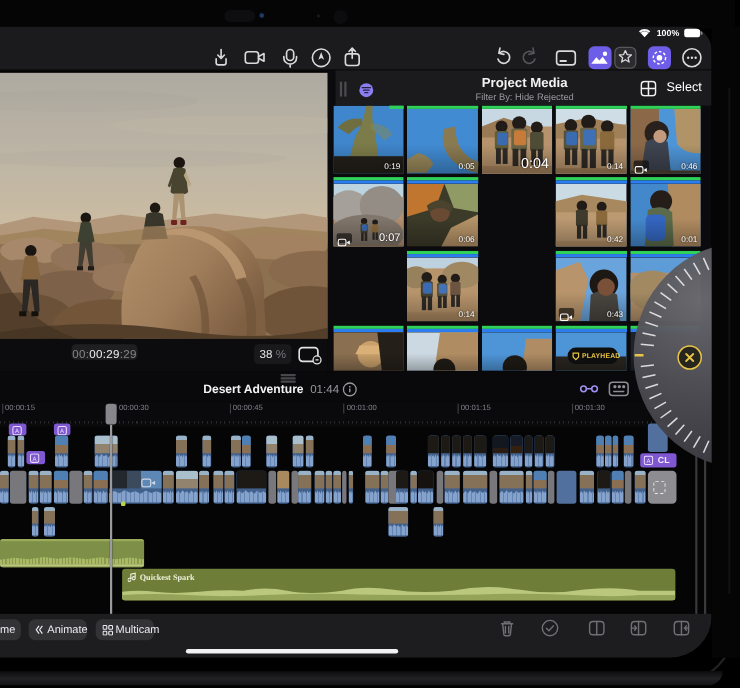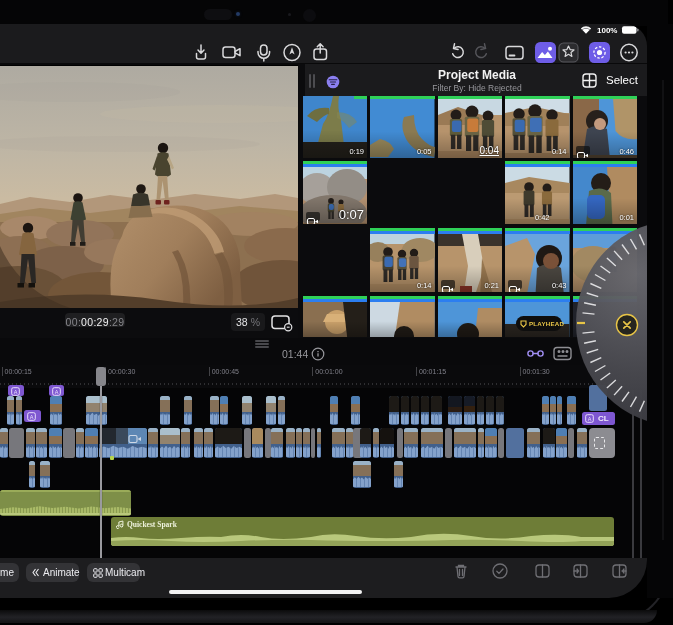--- a/index.html
+++ b/index.html
@@ -199,21 +199,21 @@
             <rect x="28.0" y="36.2" width="5.2" height="16.8" fill="#2e2a26"></rect>
             <rect x="35.2" y="36.2" width="5.2" height="16.8" fill="#2e2a26"></rect>
             <rect x="29.2" y="19.4" width="11.200000000000001" height="13.600000000000001" rx="2" fill="#c77b3a"></rect>
             <circle cx="50" cy="17" r="5.44" fill="#221c18"></circle>
             <rect x="43.88" y="21.08" width="12.24" height="17.0" rx="1.5" fill="#4f4c36"></rect>
             <rect x="44.9" y="36.72" width="4.42" height="14.28" fill="#2e2a26"></rect>
             <rect x="51.02" y="36.72" width="4.42" height="14.28" fill="#2e2a26"></rect>
             <rect y="52" width="64.5" height="18" fill="#a5825c"></rect>
           </svg>
           <div class="abs" style="left:0;top:3px;width:64.5px;height:59px;background:linear-gradient(180deg,rgba(0,0,0,0) 55%,rgba(0,0,0,0.28));"></div>
-          <div class="abs" style="right:3px;bottom:2px;color:#fff;font-size:10px;text-shadow:0 0 2px #000;text-decoration:underline;">0:04</div>
+          <div class="abs" style="right:3px;bottom:2px;color:#fff;font-size:13px;text-shadow:0 0 2px #000;">0:04</div>
         </div>
 <div class="abs" style="left:505px;top:96px;width:64.5px;height:62px;overflow:hidden;">
           <div class="abs" style="left:0;top:0px;width:64.5px;height:3px;background:#2fd158;"></div>
           <svg class="abs" style="left:0;top:3px" width="64.5" height="59" viewBox="0 0 64.5 59">
             <rect width="64.5" height="70" fill="#cfdde6"></rect>
             <rect y="14" width="64.5" height="70" fill="#b6936c"></rect>
             <path d="M0 14 l30 -6 34 7 v12 h-64Z" fill="#a08059"></path>
             <circle cx="14" cy="15" r="5.76" fill="#221c18"></circle>
             <rect x="7.5200000000000005" y="19.32" width="12.959999999999999" height="18.0" rx="1.5" fill="#54503a"></rect>
             <rect x="8.600000000000001" y="35.879999999999995" width="4.68" height="15.12" fill="#2e2a26"></rect>
@@ -269,41 +269,55 @@
             <rect x="35.12" y="36.92" width="5.76" height="8.0" rx="1.5" fill="#8a6a3c"></rect>
             <rect x="35.6" y="44.28" width="2.08" height="6.72" fill="#2e2a26"></rect>
             <rect x="38.48" y="44.28" width="2.08" height="6.72" fill="#2e2a26"></rect>
             <rect y="56" width="64.5" height="14" fill="#9a7a58"></rect>
           </svg>
           <div class="abs" style="left:0;top:6px;width:64.5px;height:57px;background:linear-gradient(180deg,rgba(0,0,0,0) 55%,rgba(0,0,0,0.28));"></div>
           <div class="abs" style="left:3px;bottom:3px;width:14px;height:9px;background:rgba(10,10,10,0.65);border-radius:2px;"><svg width="14" height="9" viewBox="0 0 14 9">
               <rect x="1.5" y="1.5" width="7" height="6" rx="1.5" fill="none" stroke="#fff" stroke-width="1"></rect>
               <path d="M9 4.5 l3-1.8 v3.6Z" fill="#fff"></path>
             </svg></div>
-          <div class="abs" style="right:3px;bottom:2px;color:#fff;font-size:13px;text-shadow:0 0 2px #000;">0:07</div>
+          <div class="abs" style="right:3px;bottom:2px;color:#fff;font-size:10px;text-shadow:0 0 2px #000;">0:07</div>
+        </div>
+<div class="abs" style="left:370px;top:161px;width:64.5px;height:63px;overflow:hidden;">
+          <div class="abs" style="left:0;top:0px;width:64.5px;height:3px;background:#2fd158;"></div>
+          <div class="abs" style="left:0;top:3px;width:64.5px;height:3px;background:#2c7ef0;"></div>
+          <svg class="abs" style="left:0;top:6px" width="64.5" height="57" viewBox="0 0 64.5 57">
+            <rect width="64.5" height="70" fill="#3c3a28"></rect>
+            <path d="M0 0 h34 l-8 22 -26 8Z" fill="#c0762f"></path>
+            <path d="M34 0 h30.5 v26 l-22 -4Z" fill="#8f9a64"></path>
+            <circle cx="30" cy="26" r="9" fill="#6b4a34"></circle>
+            <path d="M18 20 q12 -10 24 0 l-2 6 q-10 -8 -20 0Z" fill="#4a442e"></path>
+            <path d="M40 40 l24.5 -12 v42 h-40Z" fill="#b69468"></path>
+          </svg>
+          <div class="abs" style="left:0;top:6px;width:64.5px;height:57px;background:linear-gradient(180deg,rgba(0,0,0,0) 55%,rgba(0,0,0,0.28));"></div>
+          <div class="abs" style="right:3px;bottom:2px;color:#fff;font-size:7.5px;text-shadow:0 0 2px #000;">0:06</div>
         </div>
 <div class="abs" style="left:505px;top:161px;width:64.5px;height:63px;overflow:hidden;">
           <div class="abs" style="left:0;top:0px;width:64.5px;height:3px;background:#2fd158;"></div>
           <div class="abs" style="left:0;top:3px;width:64.5px;height:3px;background:#2c7ef0;"></div>
           <svg class="abs" style="left:0;top:6px" width="64.5" height="57" viewBox="0 0 64.5 57">
             <rect width="64.5" height="70" fill="#cbdbe4"></rect>
             <rect y="16" width="64.5" height="70" fill="#bb9a72"></rect>
             <path d="M0 16 l24 -6 40.5 6 v10 h-64.5Z" fill="#a8885f"></path>
             <circle cx="24" cy="20" r="4.8" fill="#221c18"></circle>
             <rect x="18.6" y="23.6" width="10.799999999999999" height="15.0" rx="1.5" fill="#3e3a2c"></rect>
             <rect x="19.5" y="37.4" width="3.9000000000000004" height="12.6" fill="#2e2a26"></rect>
             <rect x="24.9" y="37.4" width="3.9000000000000004" height="12.6" fill="#2e2a26"></rect>
             <circle cx="42" cy="21" r="4.48" fill="#221c18"></circle>
             <rect x="36.96" y="24.36" width="10.08" height="14.0" rx="1.5" fill="#8a6a3c"></rect>
             <rect x="37.8" y="37.239999999999995" width="3.64" height="11.76" fill="#2e2a26"></rect>
             <rect x="42.84" y="37.239999999999995" width="3.64" height="11.76" fill="#2e2a26"></rect>
             <rect y="52" width="64.5" height="18" fill="#b08d64"></rect>
           </svg>
           <div class="abs" style="left:0;top:6px;width:64.5px;height:57px;background:linear-gradient(180deg,rgba(0,0,0,0) 55%,rgba(0,0,0,0.28));"></div>
-          <div class="abs" style="right:20px;bottom:2px;color:#fff;font-size:7.5px;text-shadow:0 0 2px #000;">0:42</div>
+          <div class="abs" style="right:3px;bottom:2px;color:#fff;font-size:7.5px;text-shadow:0 0 2px #000;">0:42</div>
         </div>
 <div class="abs" style="left:572.5px;top:161px;width:64.5px;height:63px;overflow:hidden;">
           <div class="abs" style="left:0;top:0px;width:64.5px;height:3px;background:#2fd158;"></div>
           <div class="abs" style="left:0;top:3px;width:64.5px;height:3px;background:#2c7ef0;"></div>
           <svg class="abs" style="left:0;top:6px" width="64.5" height="57" viewBox="0 0 64.5 57">
             <rect width="64.5" height="70" fill="#4488cc"></rect>
             <path d="M34 0 h30.5 v70 h-26Z" fill="#b08b60"></path>
             <circle cx="28" cy="16" r="10" fill="#241d18"></circle>
             <path d="M16 24 q12 -6 22 2 l2 44 h-28Z" fill="#5a6a4a"></path>
             <rect x="14" y="28" width="18" height="24" rx="5" fill="#3466c0"></rect>
@@ -331,37 +345,20 @@
             <rect x="28.88" y="24.16" width="7.280000000000001" height="8.84" rx="2" fill="#4372b8"></rect>
             <circle cx="44" cy="19" r="4.16" fill="#221c18"></circle>
             <rect x="39.32" y="22.12" width="9.36" height="13.0" rx="1.5" fill="#6b5540"></rect>
             <rect x="40.1" y="34.08" width="3.38" height="10.92" fill="#2e2a26"></rect>
             <rect x="44.78" y="34.08" width="3.38" height="10.92" fill="#2e2a26"></rect>
             <rect y="50" width="64.5" height="20" fill="#ad8a61"></rect>
           </svg>
           <div class="abs" style="left:0;top:6px;width:64.5px;height:58px;background:linear-gradient(180deg,rgba(0,0,0,0) 55%,rgba(0,0,0,0.28));"></div>
           <div class="abs" style="right:3px;bottom:2px;color:#fff;font-size:7.5px;text-shadow:0 0 2px #000;">0:14</div>
         </div>
-<div class="abs" style="left:437.5px;top:228px;width:64.5px;height:64px;overflow:hidden;">
-          <div class="abs" style="left:0;top:0px;width:64.5px;height:3px;background:#2fd158;"></div>
-          <div class="abs" style="left:0;top:3px;width:64.5px;height:3px;background:#2c7ef0;"></div>
-          <svg class="abs" style="left:0;top:6px" width="64.5" height="58" viewBox="0 0 64.5 58">
-            <rect width="64.5" height="70" fill="#b7946b"></rect>
-            <rect width="64.5" height="12" fill="#3a332c"></rect>
-            <path d="M24 0 h16 l6 34 -8 24 h-12 l4 -26Z" fill="#d8cebb"></path>
-            <rect x="22" y="52" width="12" height="10" fill="#8a3326"></rect>
-            <path d="M44 24 l12 40 h-14Z" fill="#96764f"></path>
-          </svg>
-          <div class="abs" style="left:0;top:6px;width:64.5px;height:58px;background:linear-gradient(180deg,rgba(0,0,0,0) 55%,rgba(0,0,0,0.28));"></div>
-          <div class="abs" style="left:3px;bottom:3px;width:14px;height:9px;background:rgba(10,10,10,0.65);border-radius:2px;"><svg width="14" height="9" viewBox="0 0 14 9">
-              <rect x="1.5" y="1.5" width="7" height="6" rx="1.5" fill="none" stroke="#fff" stroke-width="1"></rect>
-              <path d="M9 4.5 l3-1.8 v3.6Z" fill="#fff"></path>
-            </svg></div>
-          <div class="abs" style="right:3px;bottom:2px;color:#fff;font-size:7.5px;text-shadow:0 0 2px #000;">0:21</div>
-        </div>
 <div class="abs" style="left:505px;top:228px;width:64.5px;height:64px;overflow:hidden;">
           <div class="abs" style="left:0;top:0px;width:64.5px;height:3px;background:#2fd158;"></div>
           <div class="abs" style="left:0;top:3px;width:64.5px;height:3px;background:#2c7ef0;"></div>
           <svg class="abs" style="left:0;top:6px" width="64.5" height="58" viewBox="0 0 64.5 58">
             <rect width="64.5" height="70" fill="#6aa4dc"></rect>
             <path d="M0 12 l22 -8 8 16 -10 50 h-20Z" fill="#b7946b"></path>
             <circle cx="44" cy="24" r="13" fill="#1e1814"></circle>
             <path d="M32 34 q12 -8 24 0 l4 36 h-30Z" fill="#4a4640"></path>
             <circle cx="46" cy="27" r="8" fill="#7a5138"></circle>
           </svg>
@@ -436,20 +433,21 @@
           <div class="abs" style="left:0;top:6px;width:64.5px;height:35px;background:linear-gradient(180deg,rgba(0,0,0,0) 55%,rgba(0,0,0,0.28));"></div>
         </div>
 <div class="abs" style="left:354px;top:96px;width:13px;height:3px;background:#2fd158;"></div>
 <div class="abs" style="left:516px;top:316px;width:46px;height:15px;background:#0e0e0e;border-radius:7.5px;color:#e8c547;font-size:6.2px;font-weight:700;line-height:15px;text-align:left;padding-left:13px;letter-spacing:0.2px;"><svg class="abs" style="left:4px;top:3.5px" width="7" height="8" viewBox="0 0 7 8">
             <path d="M1 1 h5 v3.5 l-2.5 2.5 -2.5 -2.5Z" fill="none" stroke="#e8c547" stroke-width="1.1"></path>
           </svg>PLAYHEAD</div>
 <div class="abs" style="left:0px;top:338px;width:647px;height:27px;background:#09090b;"></div>
 <div class="abs" style="left:255px;top:340px;width:14px;height:1.5px;background:#48484c;border-radius:1px;"></div>
 <div class="abs" style="left:255px;top:343px;width:14px;height:1.5px;background:#48484c;border-radius:1px;"></div>
 <div class="abs" style="left:255px;top:346px;width:14px;height:1.5px;background:#48484c;border-radius:1px;"></div>
+<div class="abs" style="left:140px;top:348px;width:136px;height:13px;color:#f2f2f2;font-size:11px;font-weight:700;text-align:right;line-height:13px;">Desert Adventure</div>
 <div class="abs" style="left:282px;top:348px;width:30px;height:13px;color:#98989d;font-size:10.5px;line-height:13px;">01:44</div>
 <svg class="abs" style="left:311px;top:347px" width="14" height="14" viewBox="0 0 14 14">
 <circle cx="7" cy="7" r="5.8" fill="none" stroke="#98989d" stroke-width="1.2"></circle>
 <path d="M7 6.2 v3.4 M7 4 v1.2" stroke="#98989d" stroke-width="1.3"></path>
 </svg>
 <svg class="abs" style="left:525px;top:345px" width="50" height="17" viewBox="0 0 50 17">
 <g stroke="#a08ef2" stroke-width="1.4" fill="none" stroke-linecap="round">
 <circle cx="5.5" cy="8.5" r="2.6"></circle>
             <circle cx="15.5" cy="8.5" r="2.6"></circle>
             <path d="M8.1 8.5 h4.8"></path>

